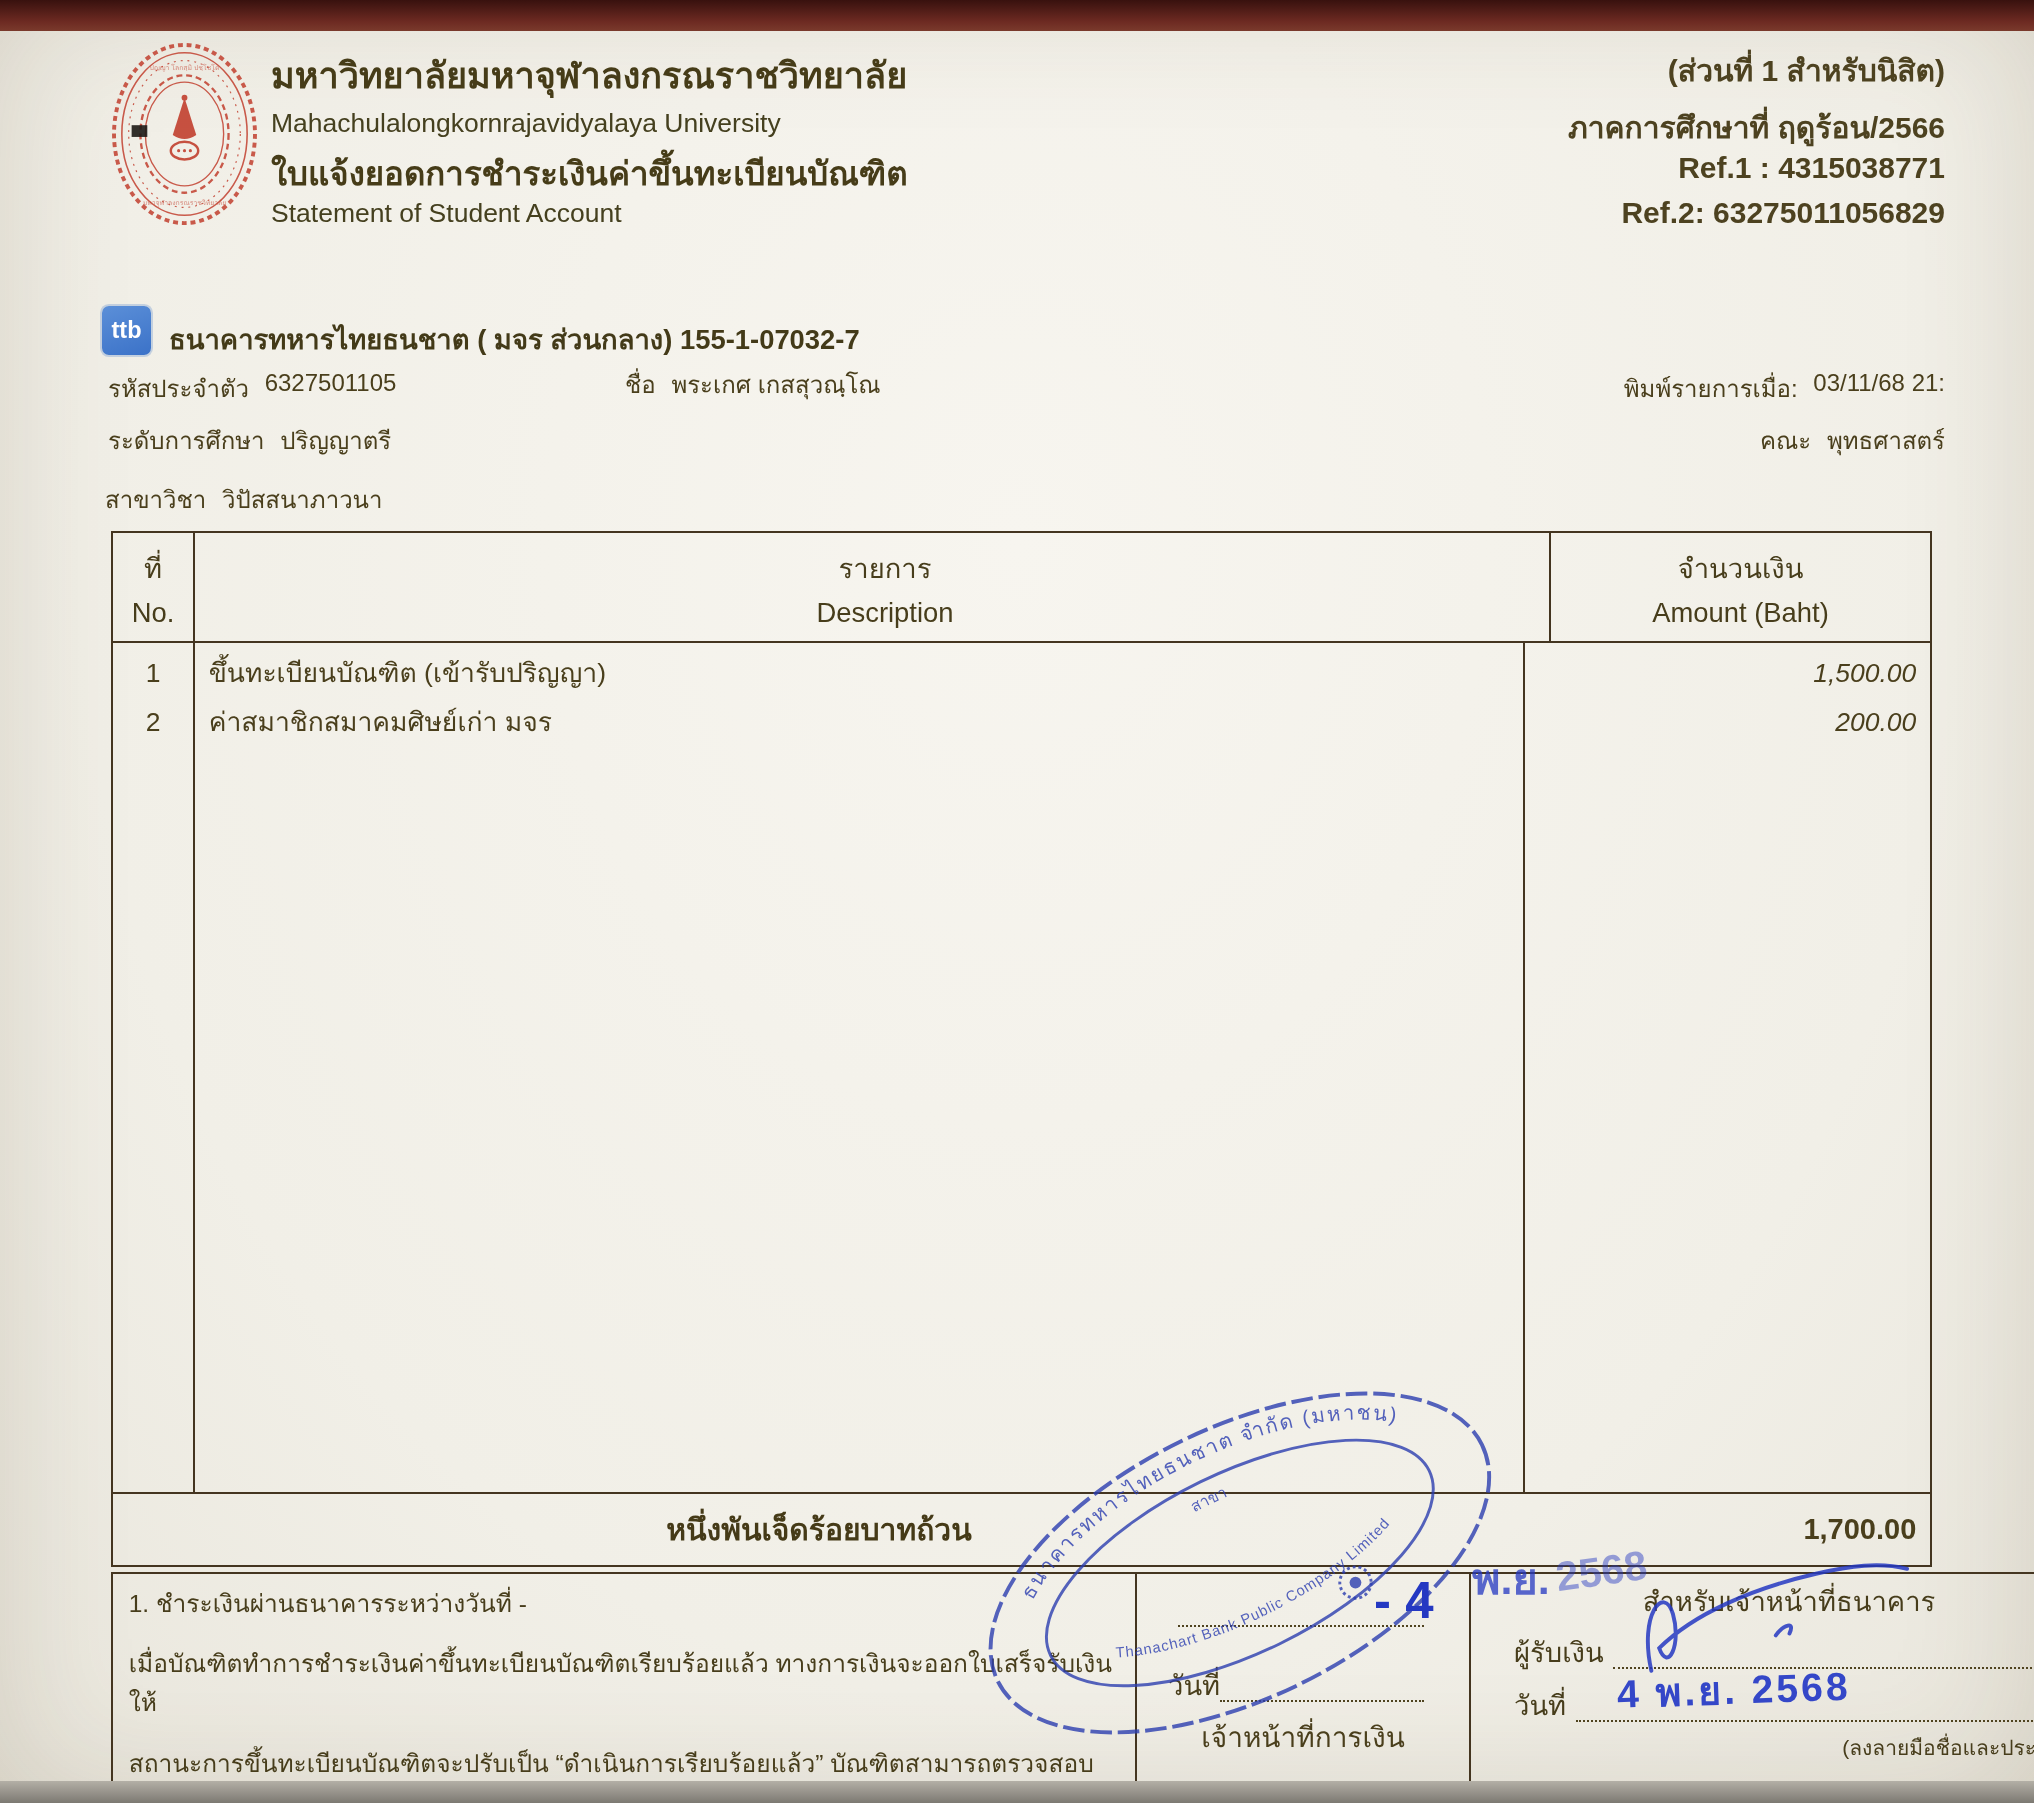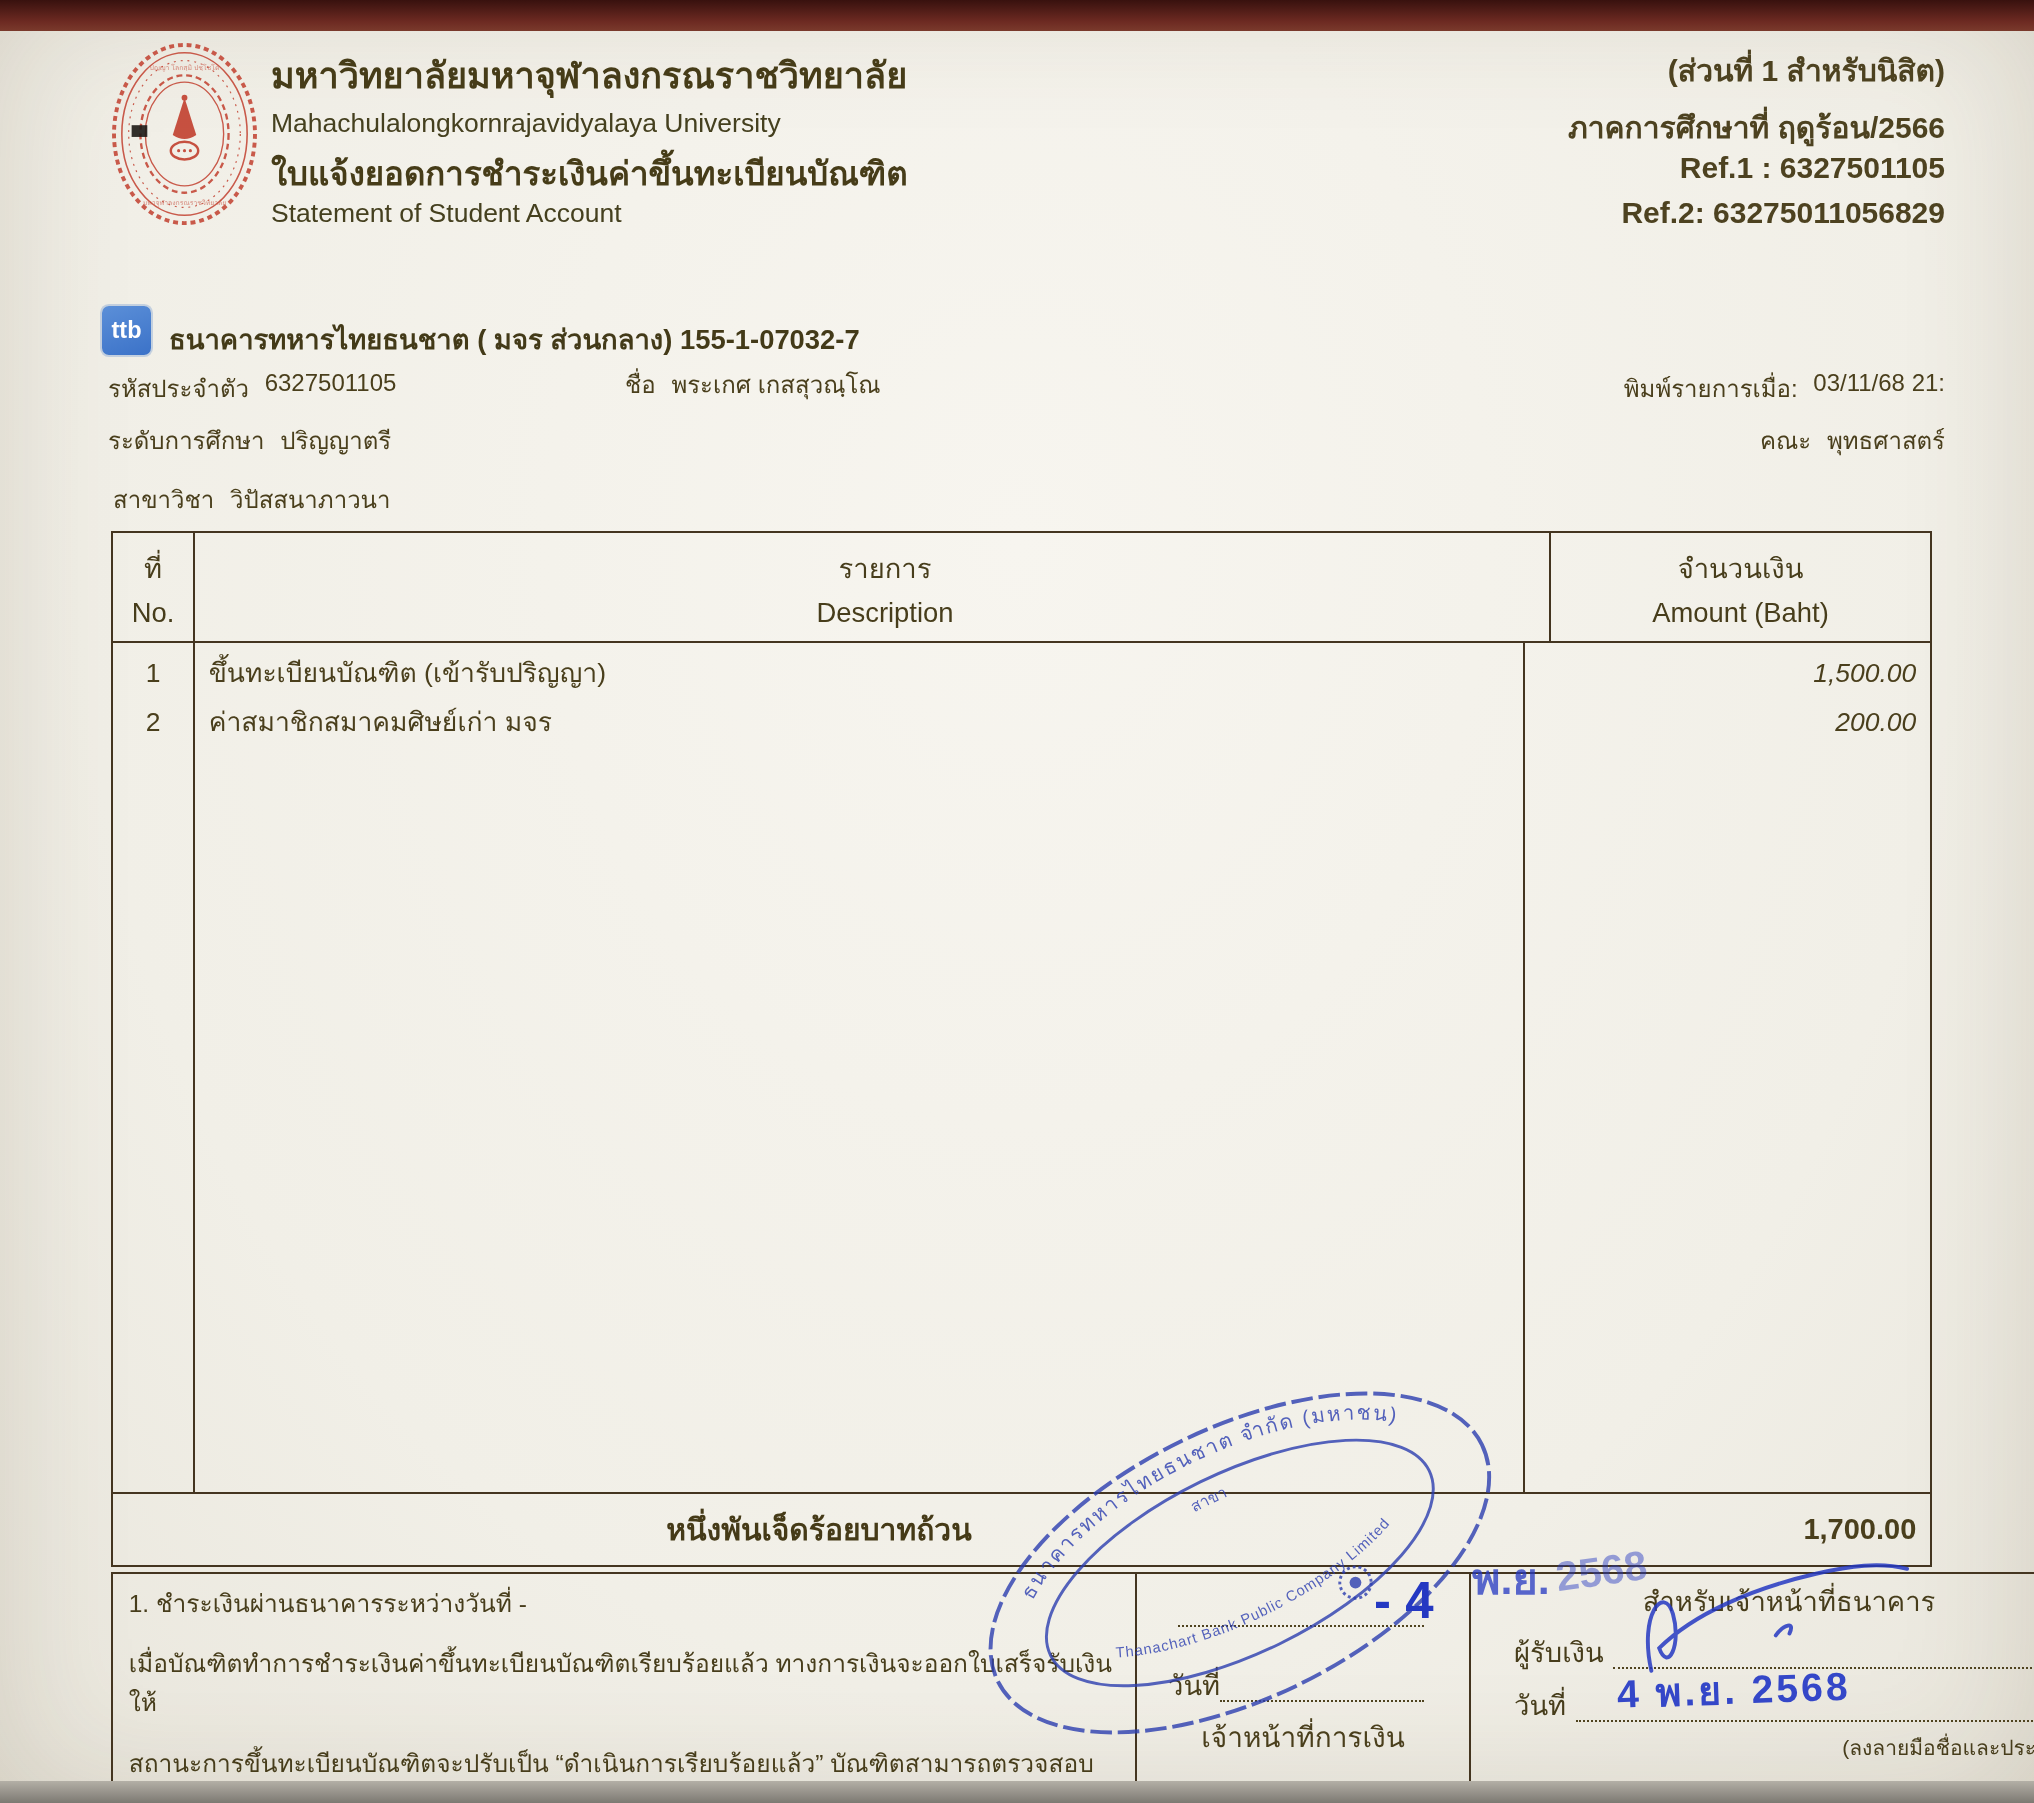--- a/index.html
+++ b/index.html
@@ -112,21 +112,21 @@
       </svg>
     </div>
 
     <div class="abs en-title" style="left:271px;top:108px">Mahachulalongkornrajavidyalaya University</div>
     <div class="abs th-title" style="left:271px;top:47px">มหาวิทยาลัยมหาจุฬาลงกรณราชวิทยาลัย</div>
     <div class="abs doc-title" style="left:271px;top:147px">ใบแจ้งยอดการชำระเงินค่าขึ้นทะเบียนบัณฑิต</div>
     <div class="abs doc-en" style="left:271px;top:198px">Statement of Student Account</div>
 
     <div class="abs right-block r1" style="top:47px">(ส่วนที่ 1 สำหรับนิสิต)</div>
     <div class="abs right-block r2" style="top:104px">ภาคการศึกษาที่  ฤดูร้อน/2566</div>
-    <div class="abs right-block r2" style="top:151px">Ref.1 : 6327501105</div>
+    <div class="abs right-block r2" style="top:151px">Ref.1 : 4315038771</div>
     <div class="abs right-block r2" style="top:196px">Ref.2:  63275011056829</div>
 
     <div class="abs ttb" style="left:102px;top:306px">ttb</div>
     <div class="abs bank-line" style="left:169px;top:318px">ธนาคารทหารไทยธนชาต ( มจร ส่วนกลาง) 155-1-07032-7</div>
 
     <div class="abs info" style="left:108px;top:369px">
       <span class="lbl">รหัสประจำตัว</span>
       <span>6327501105</span>
     </div>
     <div class="abs info" style="left:625px;top:365px">
@@ -138,21 +138,21 @@
       <span>03/11/68 21:</span>
     </div>
     <div class="abs info" style="left:108px;top:421px">
       <span class="lbl">ระดับการศึกษา</span>
       <span>ปริญญาตรี</span>
     </div>
     <div class="abs info" style="right:90px;top:421px">
       <span class="lbl">คณะ</span>
       <span>พุทธศาสตร์</span>
     </div>
-    <div class="abs info" style="left:113px;top:480px">
+    <div class="abs info" style="left:105px;top:480px">
       <span class="lbl">สาขาวิชา</span>
       <span>วิปัสสนาภาวนา</span>
     </div>
 
     <div class="tbl">
       <div class="thead">
         <div class="hcell hc-no">
           <span>ที่</span>
           <span>No.</span>
         </div>

